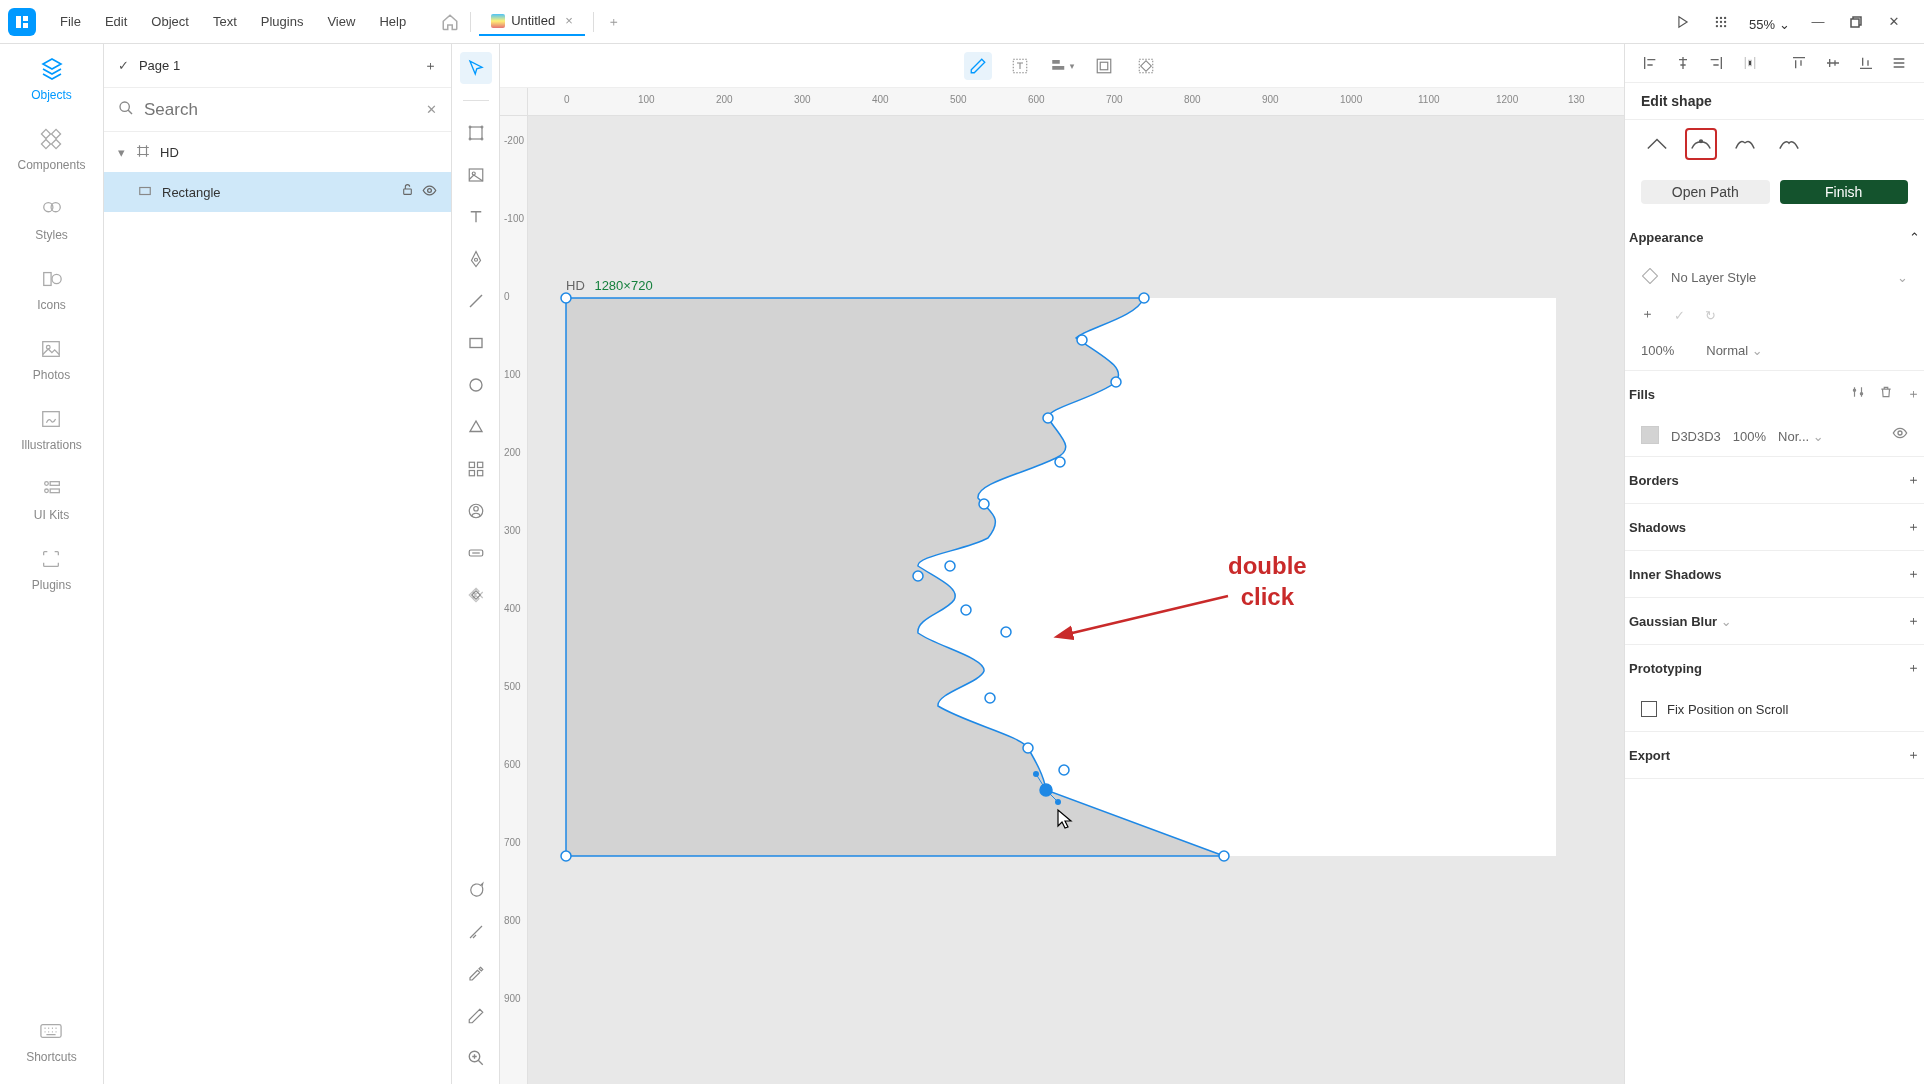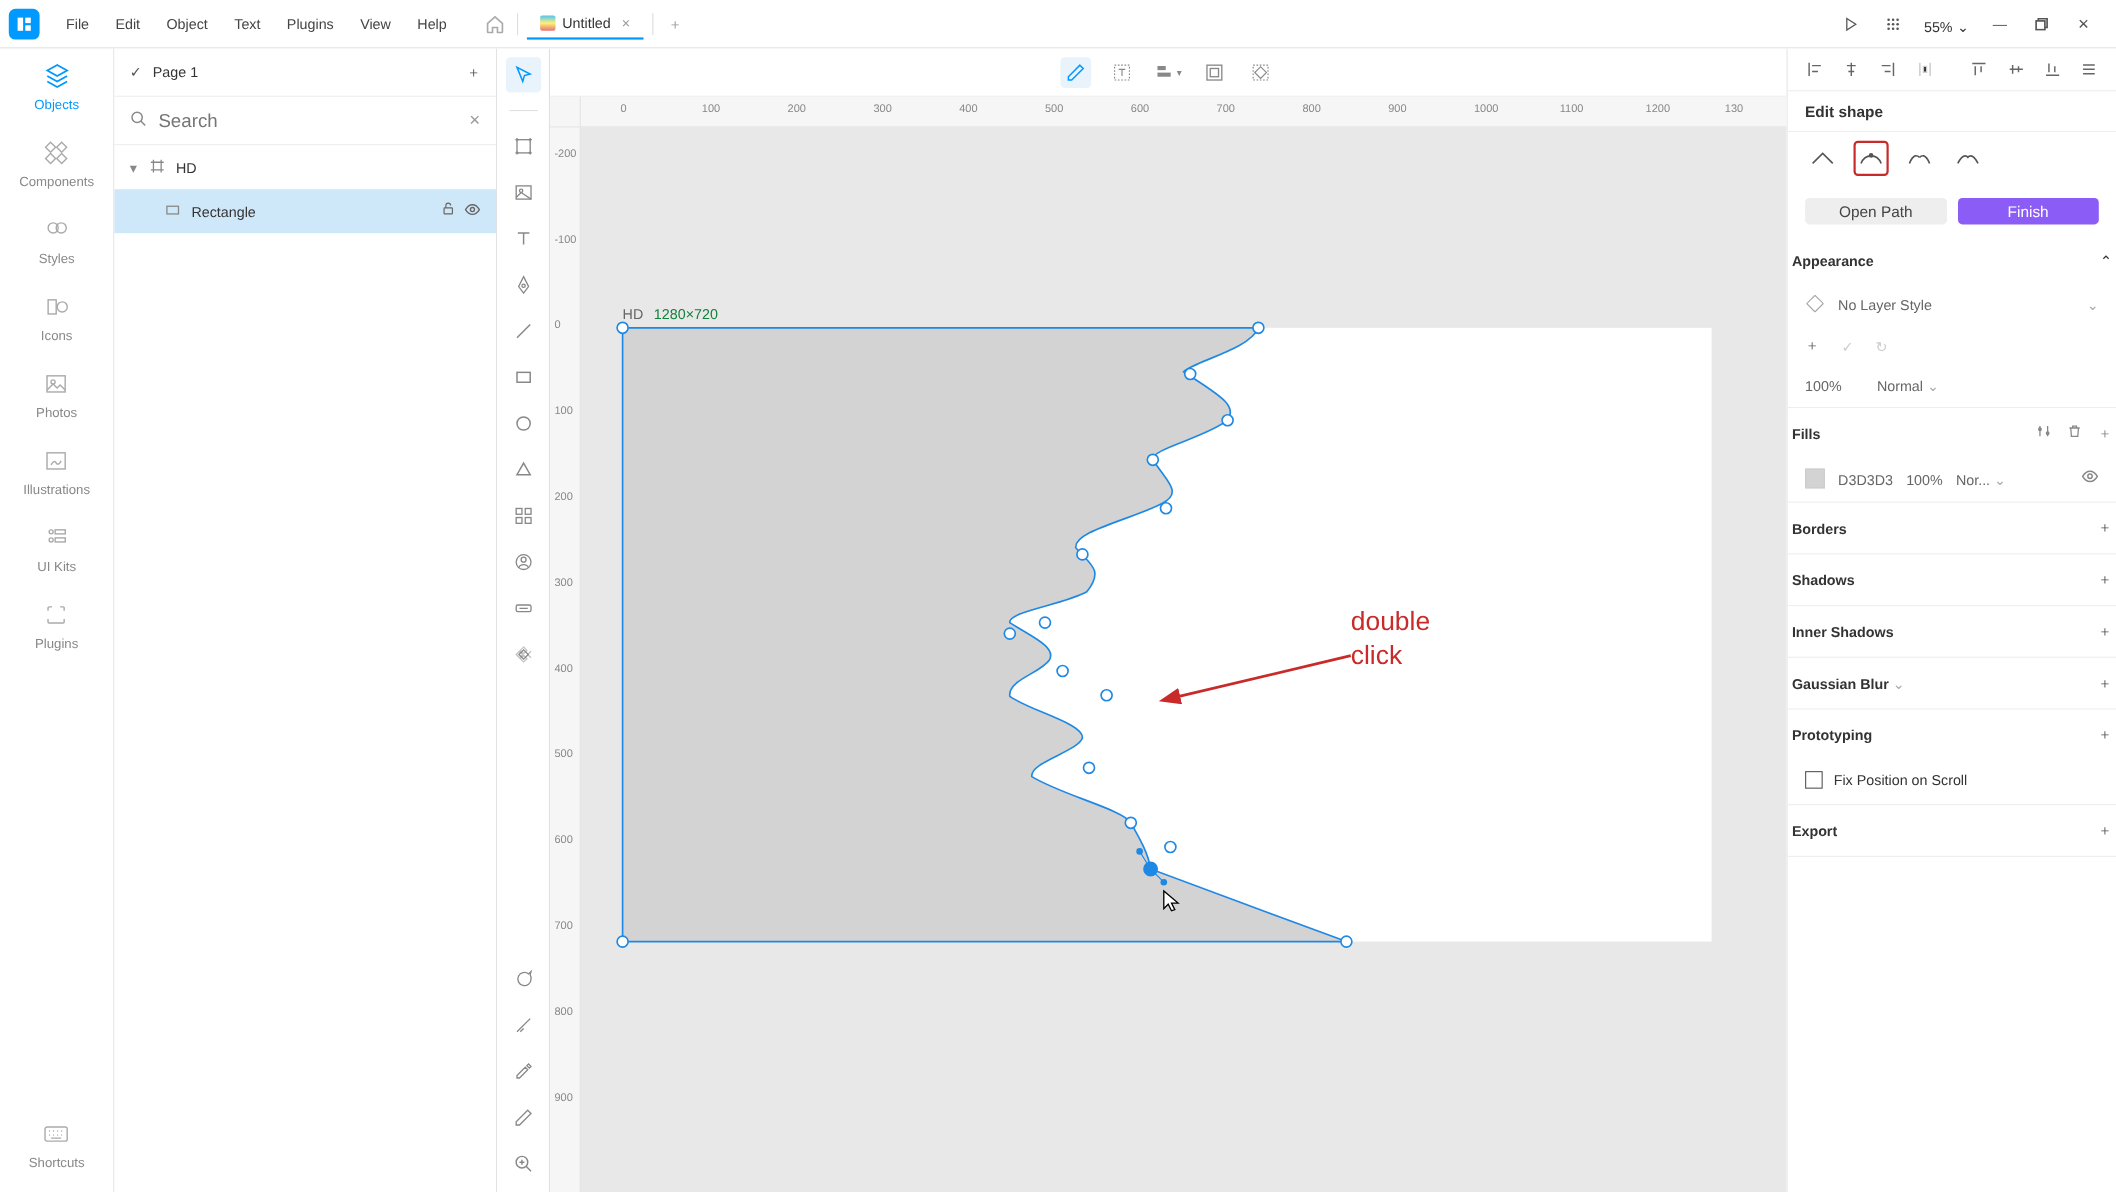--- a/index.html
+++ b/index.html
@@ -38,21 +38,21 @@
 .pages-add { cursor: pointer; color: #555; }
 .search-row { height: 44px; display: flex; align-items: center; padding: 0 14px; border-bottom: 1px solid #eee; gap: 10px; }
 .search-input { flex: 1; border: none; outline: none; font-size: 17px; color: #c2410c; }
 .search-clear { color: #999; cursor: pointer; }
 .layer-row { height: 40px; display: flex; align-items: center; padding: 0 14px; gap: 8px; cursor: pointer; }
 .layer-row.selected { background: #cfe8f9; }
 .layer-caret { width: 10px; color: #888; }
 .layer-icon { width: 16px; color: #888; }
 .layer-name { flex: 1; }
 .layer-actions { display: flex; gap: 8px; color: #666; }
-.layer-indent { padding-left: 46px; }
+.layer-indent { padding-left: 34px; }
 
 
 .tool-strip { width: 48px; border-right: 1px solid #e0e0e0; display: flex; flex-direction: column; align-items: center; padding-top: 8px; gap: 10px; background: #fff; }
 .tool-btn { width: 32px; height: 32px; display: flex; align-items: center; justify-content: center; cursor: pointer; color: #666; border-radius: 4px; }
 .tool-btn.active { background: #e8f3fb; color: #0099ff; }
 .tool-sep { width: 26px; height: 1px; background: #e0e0e0; margin: 6px 0; }
 
 
 .canvas-area { flex: 1; display: flex; flex-direction: column; background: #fff; position: relative; }
 .canvas-toolbar { height: 44px; display: flex; align-items: center; justify-content: center; gap: 14px; border-bottom: 1px solid #eee; }
@@ -69,39 +69,39 @@
 .artboard-label span.dim { color: #15803d; margin-left: 6px; }
 .artboard { position: absolute; left: 38px; top: 182px; width: 990px; height: 558px; background: #fff; }
 
 .shape-svg { position: absolute; left: 38px; top: 182px; width: 990px; height: 558px; overflow: visible; }
 .shape-path { fill: #d3d3d3; stroke: #1e88e5; stroke-width: 1.5; }
 .node { fill: #fff; stroke: #1e88e5; stroke-width: 1.5; }
 .node.solid { fill: #1e88e5; }
 .handle-line { stroke: #1e88e5; stroke-width: 1; }
 .handle-pt { fill: #1e88e5; }
 
-.annotation-text { position: absolute; color: #c92a2a; font-weight: normal; font-size: 24px; line-height: 1.3; }
+.annotation-text { position: absolute; color: #c92a2a; font-weight: bold; font-size: 24px; line-height: 1.3; text-align: center; }
 .annotation-arrow { position: absolute; }
 .cursor-ptr { position: absolute; }
 
 
 .right-panel { width: 300px; border-left: 1px solid #e0e0e0; background: #fff; display: flex; flex-direction: column; overflow-y: auto; }
 .rp-row { display: flex; align-items: center; padding: 10px 16px; border-bottom: 1px solid #eee; }
 .rp-icons-row { display: flex; align-items: center; padding: 10px 16px; gap: 16px; border-bottom: 1px solid #eee; color: #666; }
 .rp-icons-row .spacer { flex: 1; }
 .rp-title { font-weight: 600; font-size: 14px; flex: 1; }
 .rp-coord { display: flex; gap: 22px; padding: 10px 16px; align-items: center; color: #666; }
 .rp-coord-label { color: #aaa; margin-right: 6px; }
 .rp-node-types { display: flex; gap: 12px; padding: 8px 16px; }
 .node-type-btn { width: 32px; height: 32px; display: flex; align-items: center; justify-content: center; border-radius: 4px; cursor: pointer; color: #555; }
 .node-type-btn.active { border: 2px solid #c92a2a; }
 .rp-buttons { display: flex; gap: 10px; padding: 12px 16px; }
 .btn { flex: 1; height: 24px; border-radius: 4px; border: none; cursor: pointer; font-size: 14px; }
 .btn.secondary { background: #eee; color: #444; }
-.btn.primary { background: #8b5cf6; color: #fff; }
+.btn.primary { background: #14532d; color: #fff; }
 .rp-section { border-bottom: 1px solid #eee; }
 .rp-section-header { display: flex; align-items: center; padding: 14px 4px; cursor: pointer; gap: 40px; }
 .rp-section-title { flex: 1; font-weight: 600; }
 .rp-section-add { color: #555; cursor: pointer; }
 .rp-section-icons { display: flex; gap: 14px; color: #888; }
 .rp-subrow { display: flex; align-items: flex-end; padding: 8px 16px 12px; gap: 12px; color: #666; }
 .swatch { width: 18px; height: 18px; border: 1px solid #ccc; background: #d3d3d3; }
 .rp-checkbox-row { display: flex; align-items: flex-end; gap: 10px; padding: 10px 16px 14px; }
 .rp-chk { width: 16px; height: 16px; border: 1.5px solid #555; }
 

